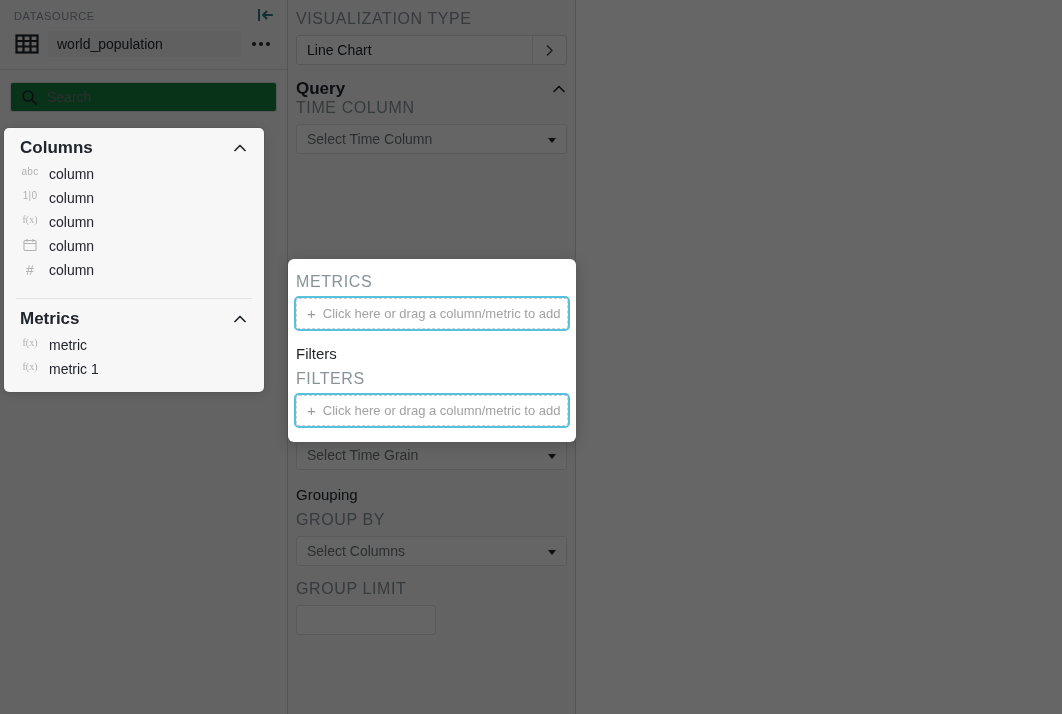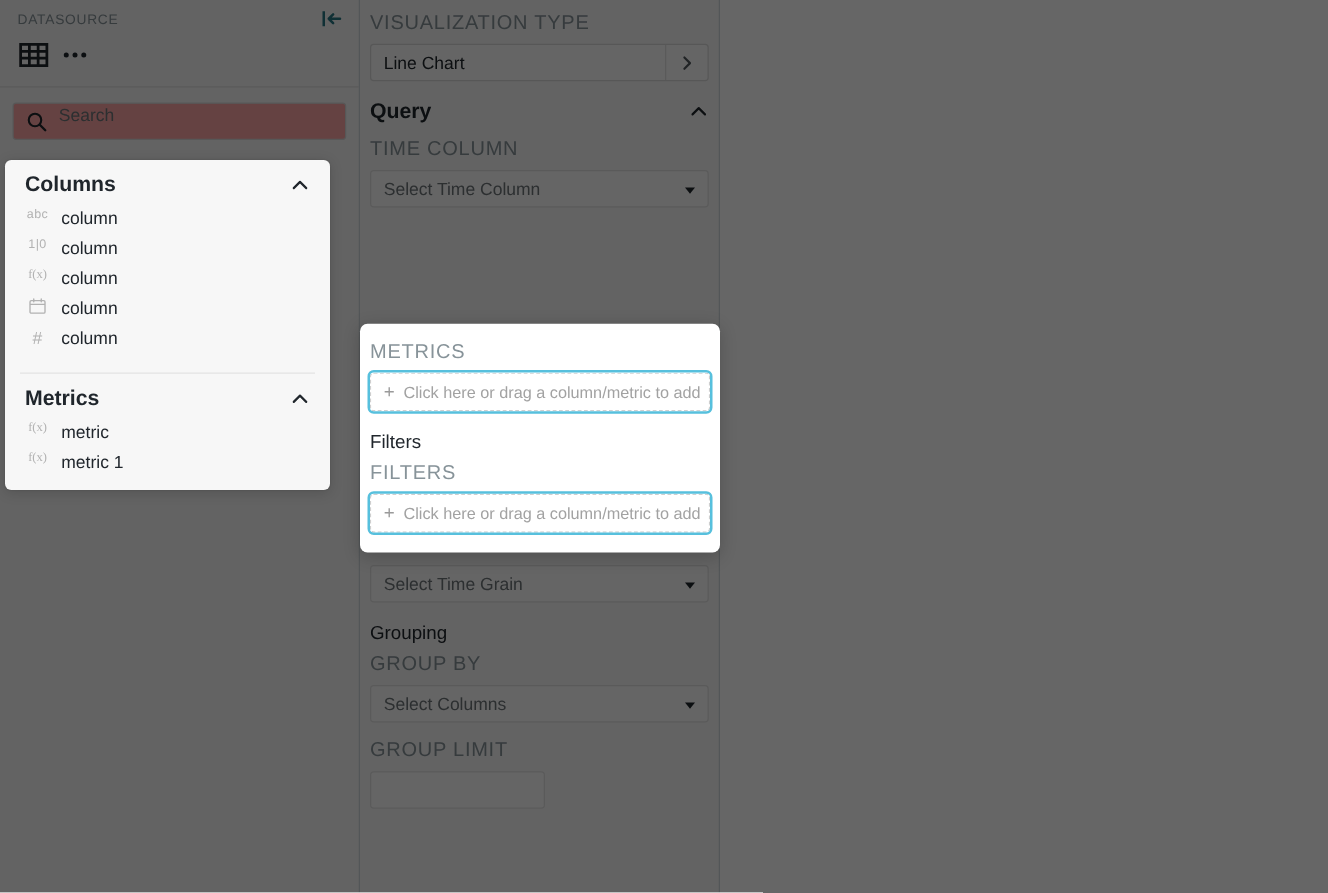--- a/index.html
+++ b/index.html
@@ -75,22 +75,22 @@
     width: 4px; height: 4px; border-radius: 50%;
     background: #20262c; display: block;
   }
 
   .search-wrap { padding: 12px 10px 10px 10px; }
   .search-box {
     position: relative;
     height: 30px;
     border: 1px solid #d9d9d9;
     border-radius: 3px;
-    background: #fca5a5;
-    display: flex; align-items: flex-start;
+    background: #15803d;
+    display: flex; align-items: center;
     padding-left: 34px;
   }
   .search-box .mag {
     position: absolute; left: 10px; top: 6px;
   }
   .search-box input {
     border: 0; outline: 0; background: transparent;
     font-family: "Liberation Sans", sans-serif;
     font-size: 14px; color: #20262c;
     width: 100%;
@@ -186,21 +186,20 @@
     position: relative;
   }
   .tab.active::after {
     content: "";
     position: absolute; left: 0; right: 0; bottom: -1px;
     height: 3px; background: #2a3045;
   }
   .form { padding: 14px 8px 0 8px; }
   .sec-head {
     display: flex; align-items: center; justify-content: space-between;
-    margin-bottom: 12px;
   }
   .sec-head .ttl { font-size: 17px; font-weight: bold; color: #20262c; }
   .sub-head {
     font-size: 15px; color: #20262c; margin: 16px 0 8px 0;
   }
   .fld { margin-bottom: 14px; }
   .fld .lbl { display: block; margin-bottom: 7px; }
   .select {
     height: 30px;
     border: 1px solid #e2e2e2;
@@ -318,20 +317,21 @@
           <path d="M15 7 H6 M9.5 3.5 L6 7 L9.5 10.5" stroke="#2a7886" stroke-width="2" fill="none" stroke-linecap="round" stroke-linejoin="round"></path>
         </svg>
       </div>
       <div class="ds-row">
         <span class="ds-grid-icon">
           <svg width="26" height="26" viewBox="0 0 26 26">
             <rect x="2.5" y="4.5" width="21" height="17" fill="none" stroke="#20262c" stroke-width="2.2"></rect>
             <path d="M2.5 10 H23.5 M2.5 15.5 H23.5 M9.5 4.5 V21.5 M16.5 4.5 V21.5" stroke="#20262c" stroke-width="2.2"></path>
           </svg>
         </span>
+        <div class="ds-name-box">world_population</div>
         <div class="ds-dots">
             <i></i>
             <i></i>
             <i></i>
           </div>
       </div>
     </div>
 
     <div class="search-wrap">
       <div class="search-box">

